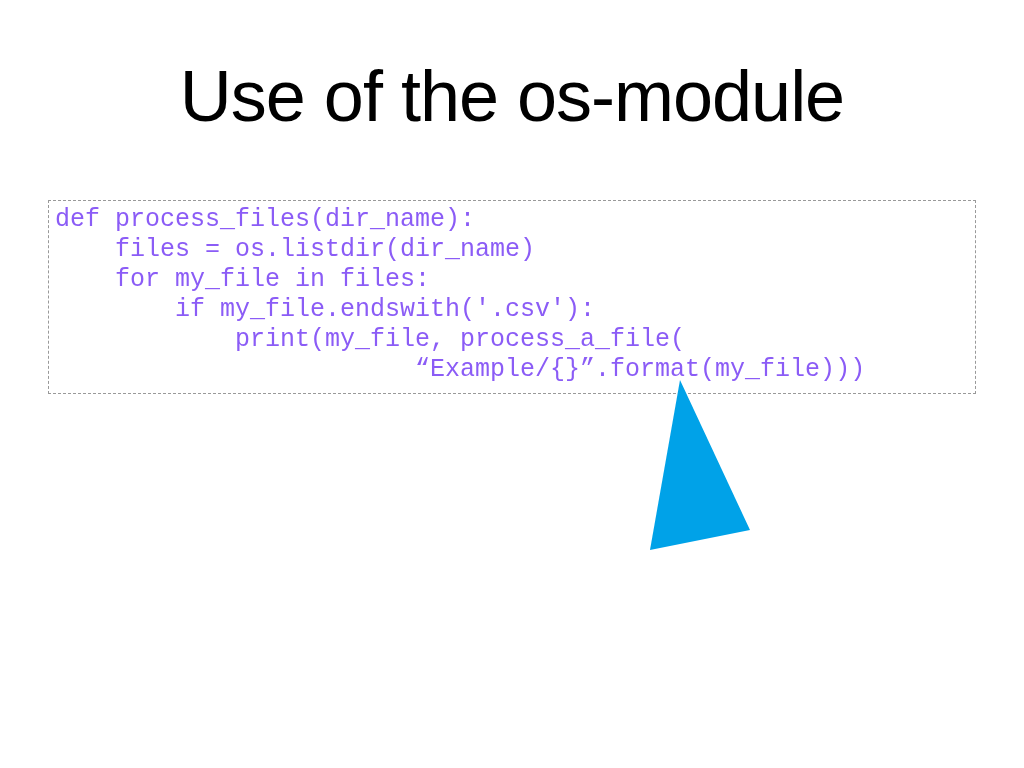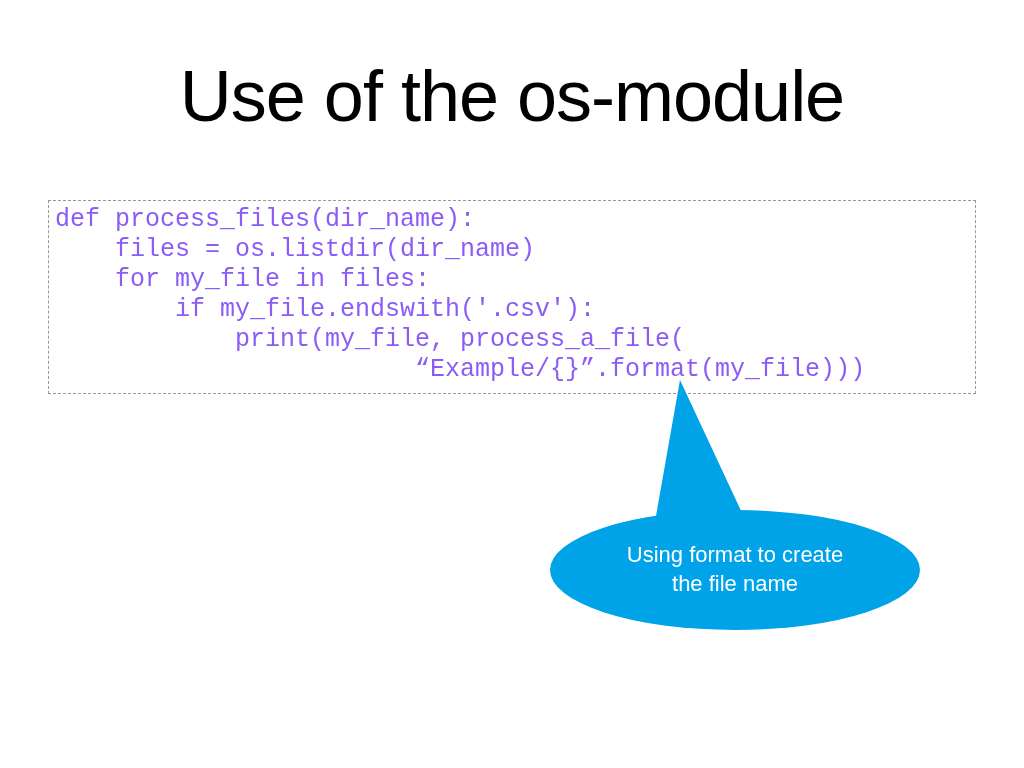--- a/index.html
+++ b/index.html
@@ -86,21 +86,15 @@
 <span>    files = os.listdir(dir_name)</span>
 <span>    for my_file in files:</span>
 <span>        if my_file.endswith('.csv'):</span>
 <span>            print(my_file, process_a_file(</span>
 <span>                        “Example/{}”.format(my_file)))</span></div>
 
   <div class="callout">
     <svg class="tail" viewBox="0 0 420 270">
       <polygon points="150,0 220,150 120,170" fill="#00a2e8"></polygon>
     </svg>
-    <div class="bubble">
-      <div class="bubble-text">
-        <span>Using format to create</span><br>
-        <span>the file name</span>
-      </div>
-    </div>
   </div>
 
 </div>
 
 </body></html>

